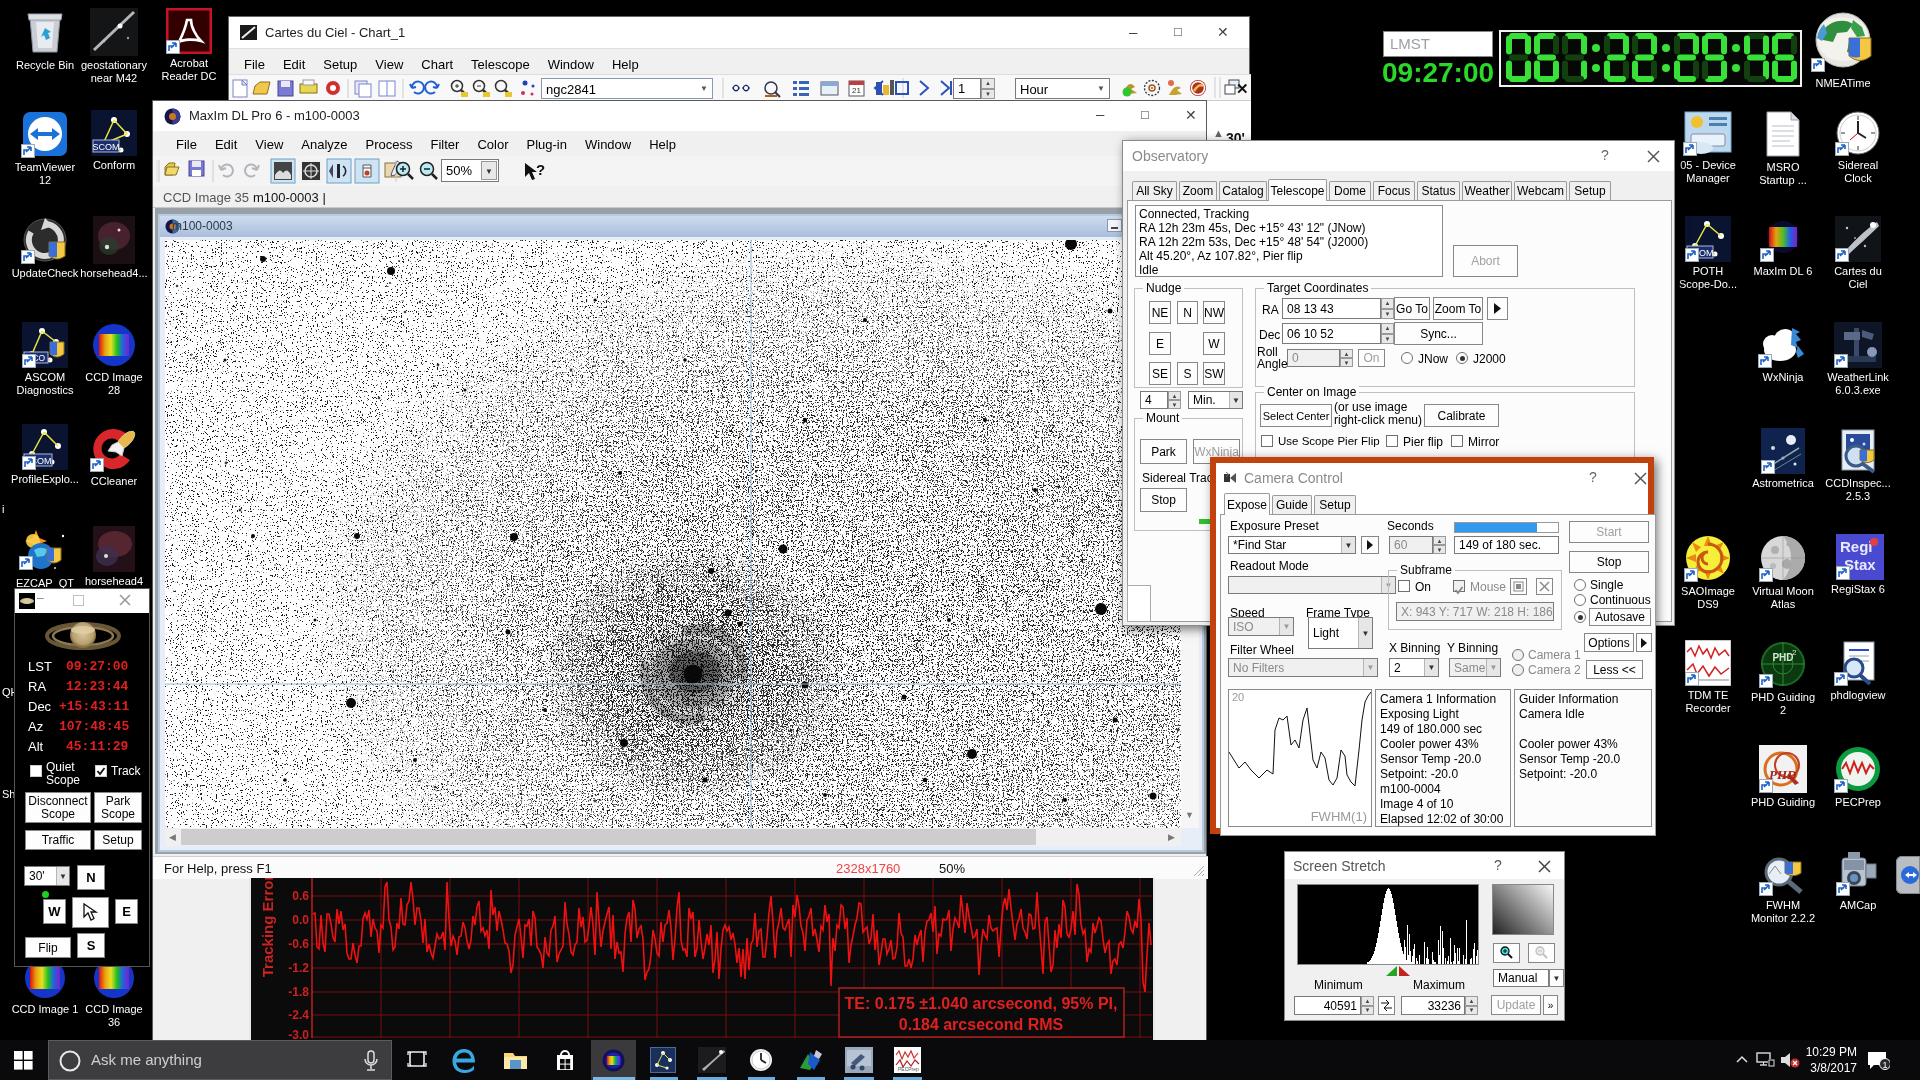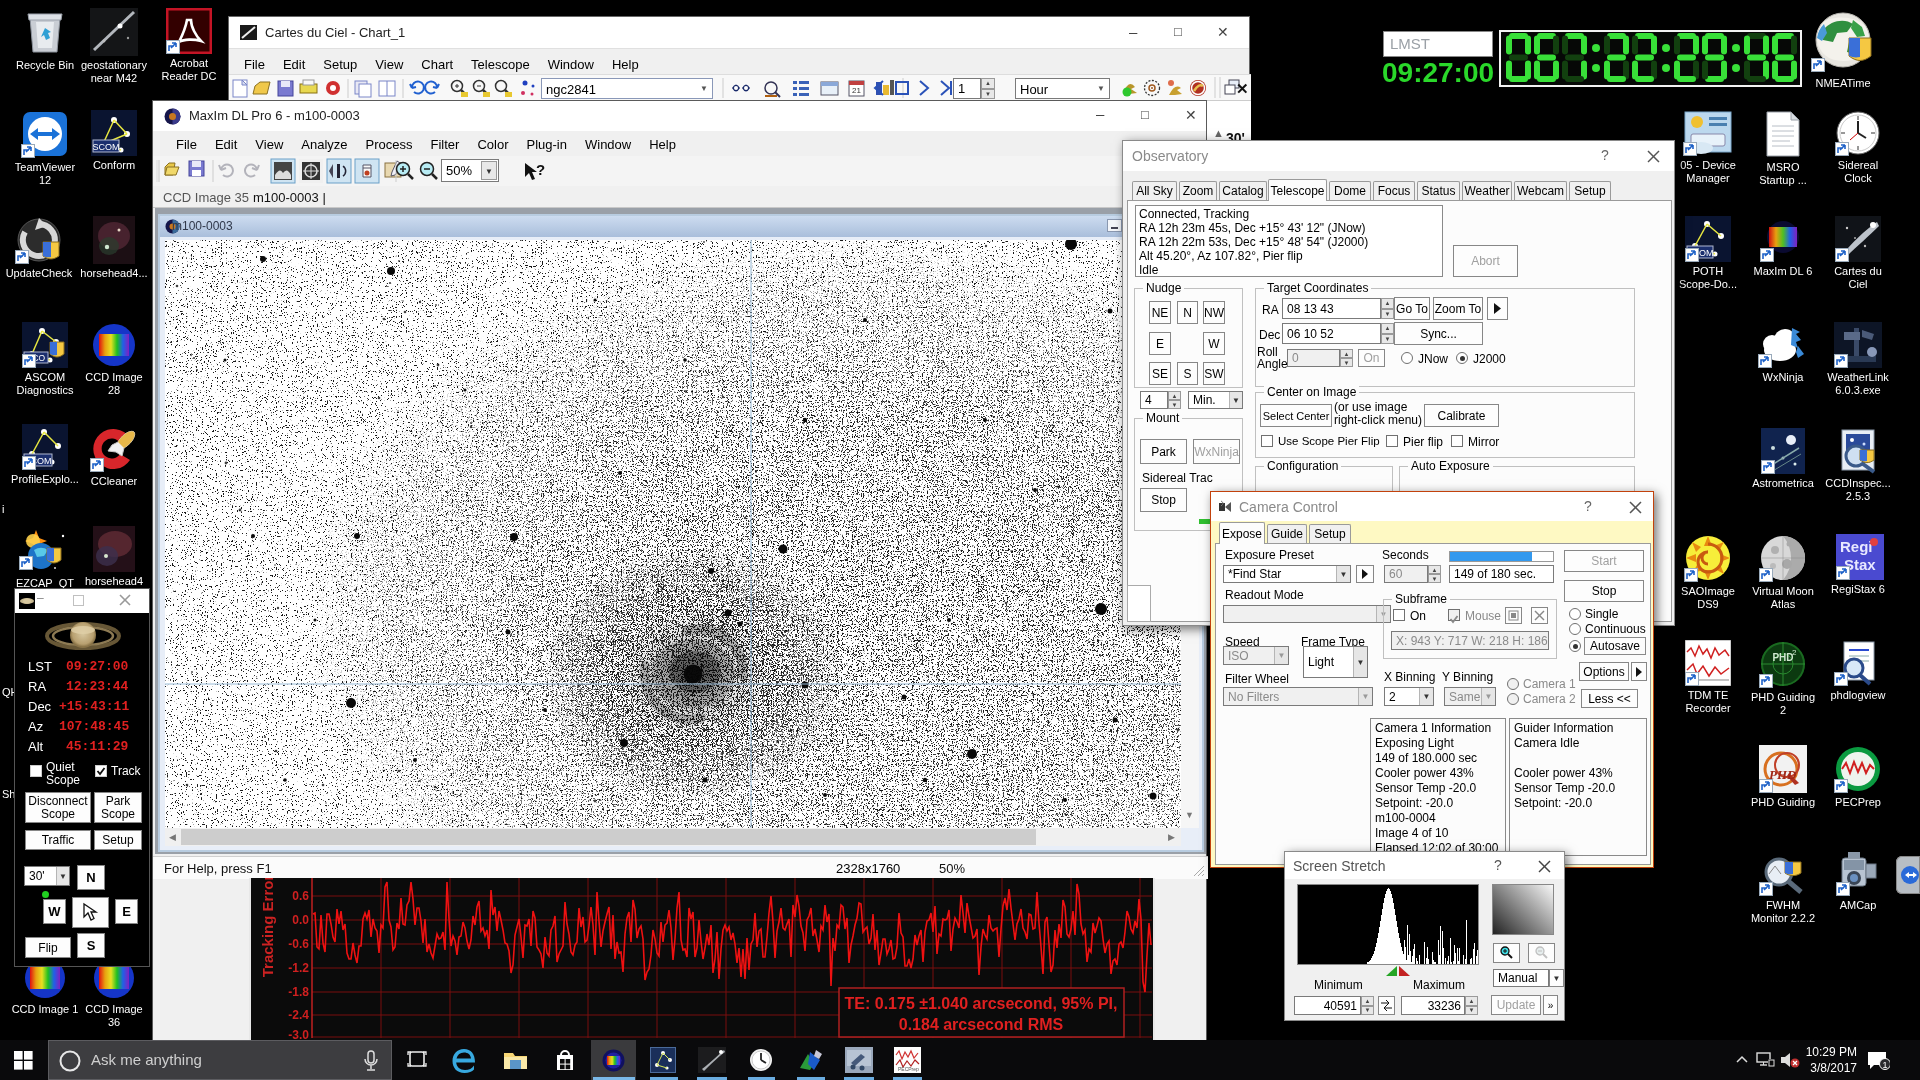--- a/index.html
+++ b/index.html
@@ -92,21 +92,21 @@
         <line x1="12" y1="34" x2="23" y2="10" stroke="#e8e840" stroke-width="1.5"></line>
         <line x1="23" y1="10" x2="36" y2="24" stroke="#e8e840" stroke-width="1.5"></line>
         <line x1="12" y1="34" x2="30" y2="40" stroke="#e8e840" stroke-width="1.5"></line>
         <line x1="36" y1="24" x2="12" y2="34" stroke="#e8e840" stroke-width="1.5"></line>
         <rect x="2" y="30" width="26" height="12" fill="#1b2f6e" stroke="#b0b8d0"></rect>
         <text x="15" y="40" font-size="9" fill="#fff" text-anchor="middle" font-family="Liberation Sans">SCOM</text>
       </svg></div>
 <div class="lb">Conform</div>
   </div>
 
-<div class="ico" style="left:1px;top:216px">
+<div class="ico" style="left:7px;top:216px">
 <div class="im" style="width:48px;height:48px"><svg width="48" height="48">
         <circle cx="24" cy="24" r="21" fill="#2c2c2c" stroke="#555"></circle>
         <path d="M24 8 A16 16 0 1 1 10 16" fill="none" stroke="#d8d8d8" stroke-width="6"></path>
         <path d="M24 2 l8 8 -12 4 Z" fill="#d8d8d8"></path>
         <path d="M28 26 h16 v14 c-6 4 -10 4 -16 0 Z" fill="#f5c842" stroke="#8a6d1d"></path>
         <path d="M28 26 h8 v15 c-3 .5 -5 .5 -8 -1 Z" fill="#3a6fd8"></path>
       </svg>
 <div class="sc">
         <svg width="10" height="10">
           <path d="M1 9 L1 4 L6 4 M3 6 L8 1 M8 1 L8 5 M8 1 L4 1" stroke="#1e62c8" stroke-width="1.6" fill="none"></path>
@@ -1250,21 +1250,21 @@
    <div class="abs" style="left:5px;top:612px;width:1016px;height:18px;background:#f0f0f0">
     <span class="abs" style="left:4px;top:4px;font-size:9px;color:#777">◀</span>
     <div class="abs" style="left:16px;top:1px;width:855px;height:16px;background:#cdcdcd"></div>
     <span class="abs" style="left:1003px;top:4px;font-size:9px;color:#777">▶</span>
    </div>
   </div>
  </div>
 
  <div class="abs" style="left:0;top:755px;width:1055px;height:23px;background:#fbfbfb;border-top:1px solid #d0d0d0">
   <span class="abs" style="left:11px;top:4px;font-size:13px;color:#111">For Help, press F1</span>
-  <span class="abs" style="left:683px;top:4px;font-size:13px;color:#000000">2328x1760</span>
+  <span class="abs" style="left:683px;top:4px;font-size:13px;color:#ef4444">2328x1760</span>
   <span class="abs" style="left:786px;top:4px;font-size:13px;color:#111">50%</span>
   <svg class="abs" style="left:1040px;top:8px" width="12" height="12">
         <g stroke="#aaa">
           <line x1="11" y1="1" x2="1" y2="11"></line>
           <line x1="11" y1="5" x2="5" y2="11"></line>
           <line x1="11" y1="9" x2="9" y2="11"></line>
         </g>
       </svg>
  </div>
 </div>
@@ -1492,21 +1492,21 @@
 
  <div class="gb" style="left:132px;top:325px;width:138px;height:150px">
       <span class="gl" style="background:#fcfcfc">Configuration</span>
     </div>
  <div class="gb" style="left:276px;top:325px;width:236px;height:150px">
       <span class="gl" style="background:#fcfcfc">Auto Exposure</span>
     </div>
  <div class="abs" style="left:4px;top:444px;width:24px;height:37px;background:#fff;border:1px solid #aaa"></div>
 </div>
 
-<div class="win" style="left:1210px;top:491px;width:444px;height:377px;border:1px solid #c2410c;background:#fef9c3;box-shadow:3px 3px 10px rgba(0,0,0,.55)">
+<div class="win" style="left:1210px;top:457px;width:444px;height:377px;border:6px solid #c2410c;background:#ffffff;box-shadow:3px 3px 10px rgba(0,0,0,.55)">
  <div class="ttl" style="height:29px">
   <svg class="abs" style="left:7px;top:7px" width="16" height="16">
         <rect x="1" y="4" width="6" height="8" fill="#333"></rect>
         <path d="M7 8 l6-5 v10 Z" fill="#555"></path>
         <path d="M3 2 q4 2 0 5" stroke="#777" fill="none"></path>
       </svg>
   <span class="abs" style="left:28px;top:7px;font-size:14px;color:#8a8a8a">Camera Control</span>
   <span class="abs" style="left:373px;top:6px;font-size:14px;color:#666">?</span>
   <svg class="abs" style="left:418px;top:9px" width="13" height="13">
         <g stroke="#555" stroke-width="1.5">
@@ -1606,20 +1606,27 @@
  <div class="combo dis" style="left:233px;top:195px;width:52px;height:19px">
       <span class="tx">Same</span>
       <span class="ar" style="width:14px;color:#999">▼</span>
     </div>
  <div class="rd" style="left:296px;top:186px;background:#f0f0f0"></div>
     <div class="lab" style="left:312px;top:185px;color:#8a8a8a">Camera 1</div>
  <div class="rd" style="left:296px;top:201px;background:#f0f0f0"></div>
     <div class="lab" style="left:312px;top:200px;color:#8a8a8a">Camera 2</div>
  <div class="btn" style="left:370px;top:197px;width:57px;height:19px;font-size:12px">Less &lt;&lt;</div>
 
+ <div class="abs" style="left:12px;top:226px;width:144px;height:138px;background:#fff;border:1px solid #8a8a8a">
+  <span class="abs" style="left:3px;top:1px;font-size:11px;color:#9a9a9a">20</span>
+  <span class="abs" style="right:4px;bottom:2px;font-size:13px;color:#9a9a9a">FWHM(1)</span>
+  <svg width="142" height="136">
+        <polyline points="0,62 5,70 10,78 16,72 22,80 30,88 38,80 44,84 46,40 50,28 54,30 58,26 62,55 66,50 70,58 74,30 78,18 80,35 84,70 88,78 92,62 96,68 100,90 104,95 108,88 112,60 116,66 118,85 122,92 126,96 130,60 133,30 136,12 139,6 142,2" fill="none" stroke="#111" stroke-width="1"></polyline>
+      </svg>
+ </div>
  <div class="abs" style="left:159px;top:226px;width:136px;height:138px;background:#fcfcfc;border:1px solid #8a8a8a;font-size:12px;line-height:15px;padding:2px 4px;color:#000">Camera 1 Information<br>Exposing Light<br>149 of 180.000 sec<br>Cooler power 43%<br>Sensor Temp -20.0<br>Setpoint: -20.0<br>m100-0004<br>Image 4 of 10<br>Elapsed 12:02 of 30:00</div>
  <div class="abs" style="left:298px;top:226px;width:138px;height:138px;background:#fcfcfc;border:1px solid #8a8a8a;font-size:12px;line-height:15px;padding:2px 4px;color:#000">Guider Information<br>Camera Idle<br><br>Cooler power 43%<br>Sensor Temp -20.0<br>Setpoint: -20.0</div>
 </div>
 
 <div class="win" style="left:1284px;top:851px;width:281px;height:170px;border:1px solid #8a8a8a;background:#f0f0f0;box-shadow:3px 3px 10px rgba(0,0,0,.55)">
  <div class="ttl" style="height:27px">
   <span class="abs" style="left:8px;top:6px;font-size:14px;color:#555">Screen Stretch</span>
   <span class="abs" style="left:209px;top:5px;font-size:14px;color:#555">?</span>
   <svg class="abs" style="left:253px;top:8px" width="13" height="13">
         <g stroke="#444" stroke-width="1.5">

